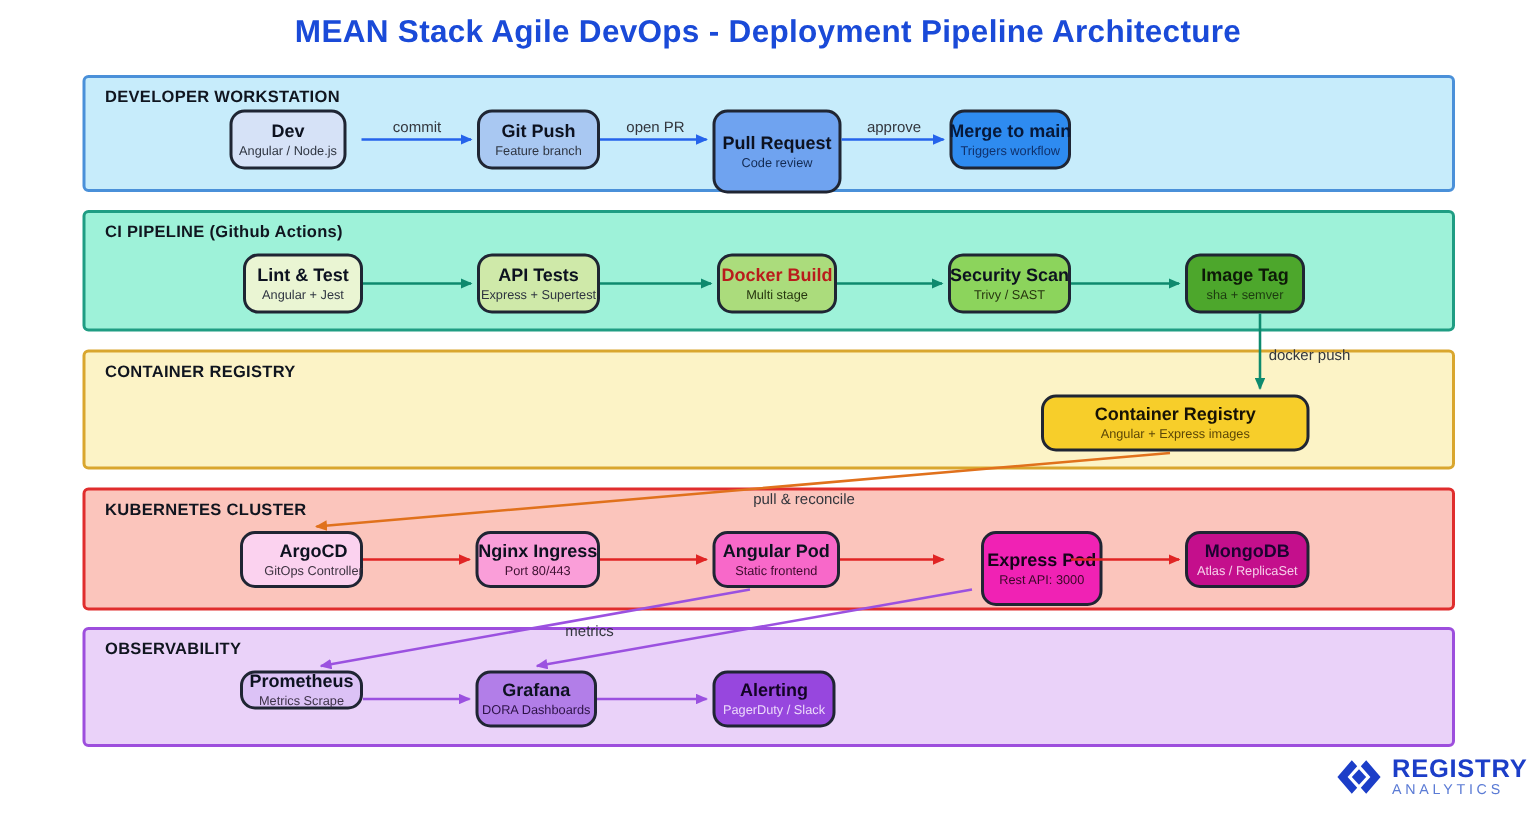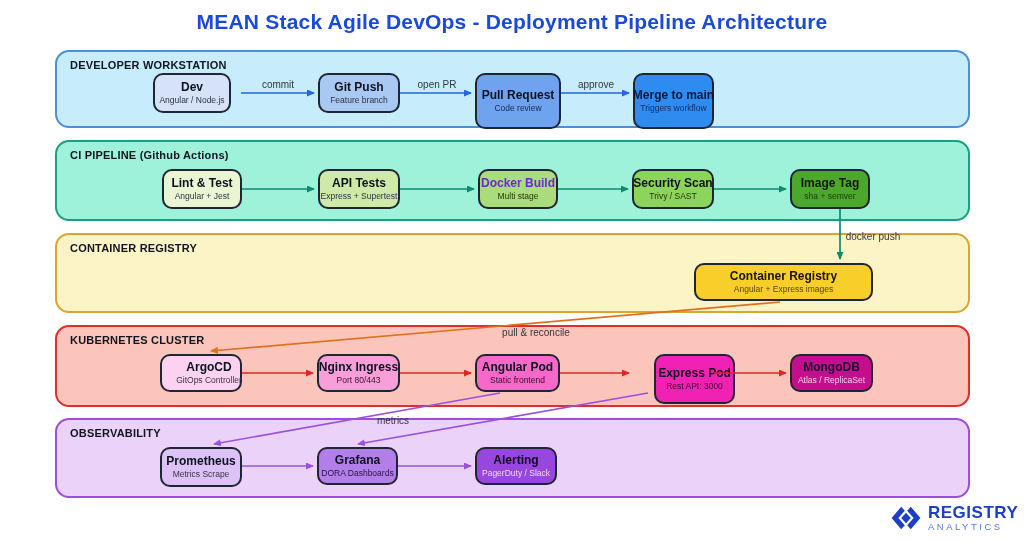--- a/index.html
+++ b/index.html
@@ -1,19 +1,19 @@
 <!DOCTYPE html>
 <html><head>
 <meta charset="utf-8">
 <style>
   html,body{margin:0;padding:0;background:#ffffff;font-family:"Liberation Sans","DejaVu Sans",sans-serif;}
   #canvas{position:relative;width:1024px;height:542px;background:#ffffff;overflow:hidden;}
   #page-title{position:absolute;top:10px;left:0;width:1024px;text-align:center;
     font-size:21px;font-weight:bold;color:#1A4AD8;margin:0;letter-spacing:.2px;}
-  .band{position:absolute;border:2px solid;border-radius:14px;box-sizing:border-box;}
+  .band{position:absolute;border:2px solid;border-radius:4px;box-sizing:border-box;}
   .band-label{position:absolute;top:7px;left:13px;font-size:11px;font-weight:bold;color:#10151F;letter-spacing:.2px;}
   .node{position:absolute;border:2px solid #1F2533;border-radius:10px;box-sizing:border-box;
     display:flex;flex-direction:column;align-items:center;justify-content:center;gap:2px;}
   .node-title{font-size:12px;font-weight:bold;line-height:1.05;white-space:nowrap;}
   .node-sub{font-size:8.5px;line-height:1.05;white-space:nowrap;}
   #edges{position:absolute;left:0;top:0;width:1024px;height:542px;pointer-events:none;}
   .edge-label{font-size:10px;fill:#33363D;font-family:"Liberation Sans","DejaVu Sans",sans-serif;}
   #caption{position:absolute;top:509px;left:0;width:1024px;text-align:center;font-size:11.5px;color:#3A3F47;}
   #logo{position:absolute;left:890px;top:502px;display:flex;align-items:center;gap:6px;}
   #logo-text{display:flex;flex-direction:column;line-height:1;}
@@ -48,34 +48,34 @@
         <div class="node-sub" style="color: rgb(46, 52, 64);">Angular / Node.js</div>
       </div>
       <div class="node" style="left: 318px; top: 73px; width: 82px; height: 40px; background: rgb(169, 200, 242);">
         <div class="node-title" style="color: rgb(13, 18, 32);">Git Push</div>
         <div class="node-sub" style="color: rgb(46, 52, 64);">Feature branch</div>
       </div>
       <div class="node" style="left: 475px; top: 73px; width: 86px; height: 56px; background: rgb(111, 163, 240);">
         <div class="node-title" style="color: rgb(13, 18, 32);">Pull Request</div>
         <div class="node-sub" style="color: rgb(18, 42, 82);">Code review</div>
       </div>
-      <div class="node" style="left: 633px; top: 73px; width: 81px; height: 56px; background: rgb(46, 139, 240);">
+      <div class="node" style="left: 633px; top: 73px; width: 81px; height: 40px; background: rgb(46, 139, 240);">
         <div class="node-title" style="color: rgb(7, 24, 56);">Merge to main</div>
         <div class="node-sub" style="color: rgb(16, 49, 107);">Triggers workflow</div>
       </div>
       <div class="node" style="left: 162px; top: 169px; width: 80px; height: 40px; background: rgb(234, 245, 211);">
         <div class="node-title" style="color: rgb(13, 18, 32);">Lint &amp; Test</div>
         <div class="node-sub" style="color: rgb(46, 52, 64);">Angular + Jest</div>
       </div>
       <div class="node" style="left: 318px; top: 169px; width: 82px; height: 40px; background: rgb(207, 233, 169);">
         <div class="node-title" style="color: rgb(13, 18, 32);">API Tests</div>
         <div class="node-sub" style="color: rgb(46, 52, 64);">Express + Supertest</div>
       </div>
       <div class="node" style="left: 478px; top: 169px; width: 80px; height: 40px; background: rgb(171, 220, 124);">
-        <div class="node-title" style="color: #6d28d9;">Docker Build</div>
+        <div class="node-title" style="color: #b91c1c;">Docker Build</div>
         <div class="node-sub" style="color: rgb(38, 53, 15);">Multi stage</div>
       </div>
       <div class="node" style="left: 632px; top: 169px; width: 82px; height: 40px; background: rgb(140, 212, 92);">
         <div class="node-title" style="color: rgb(13, 18, 32);">Security Scan</div>
         <div class="node-sub" style="color: rgb(38, 53, 15);">Trivy / SAST</div>
       </div>
       <div class="node" style="left: 790px; top: 169px; width: 80px; height: 40px; background: rgb(77, 167, 44);">
         <div class="node-title" style="color: rgb(13, 26, 8);">Image Tag</div>
         <div class="node-sub" style="color: rgb(28, 58, 16);">sha + semver</div>
       </div>
@@ -96,21 +96,21 @@
         <div class="node-sub" style="color: rgb(60, 10, 44);">Static frontend</div>
       </div>
       <div class="node" style="left: 654px; top: 354px; width: 81px; height: 50px; background: rgb(240, 34, 180);">
         <div class="node-title" style="color: rgb(22, 4, 26);">Express Pod</div>
         <div class="node-sub" style="color: rgb(58, 7, 40);">Rest API: 3000</div>
       </div>
       <div class="node" style="left: 790px; top: 354px; width: 83px; height: 38px; background: rgb(196, 15, 140);">
         <div class="node-title" style="color: rgb(28, 3, 48);">MongoDB</div>
         <div class="node-sub" style="color: rgb(246, 207, 234);">Atlas / ReplicaSet</div>
       </div>
-      <div class="node" style="left: 160px; top: 447px; width: 82px; height: 40px; background: rgb(220, 194, 246);">
+      <div class="node" style="left: 160px; top: 447px; width: 82px; height: 26px; background: rgb(220, 194, 246);">
         <div class="node-title" style="color: rgb(13, 18, 32);">Prometheus</div>
         <div class="node-sub" style="color: rgb(61, 50, 72);">Metrics Scrape</div>
       </div>
       <div class="node" style="left: 317px; top: 447px; width: 81px; height: 38px; background: rgb(178, 126, 232);">
         <div class="node-title" style="color: rgb(13, 18, 32);">Grafana</div>
         <div class="node-sub" style="color: rgb(45, 19, 71);">DORA Dashboards</div>
       </div>
       <div class="node" style="left: 475px; top: 447px; width: 82px; height: 38px; background: rgb(151, 71, 222);">
         <div class="node-title" style="color: rgb(19, 4, 37);">Alerting</div>
         <div class="node-sub" style="color: rgb(236, 217, 251);">PagerDuty / Slack</div>

